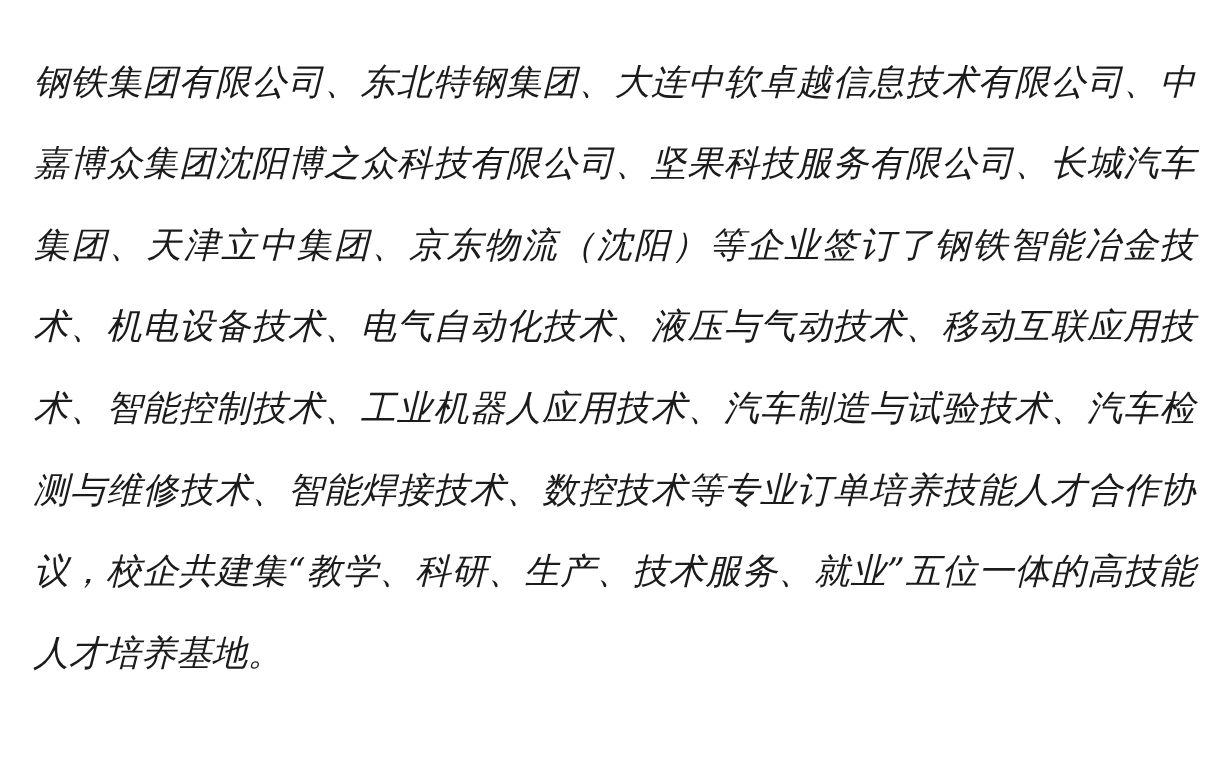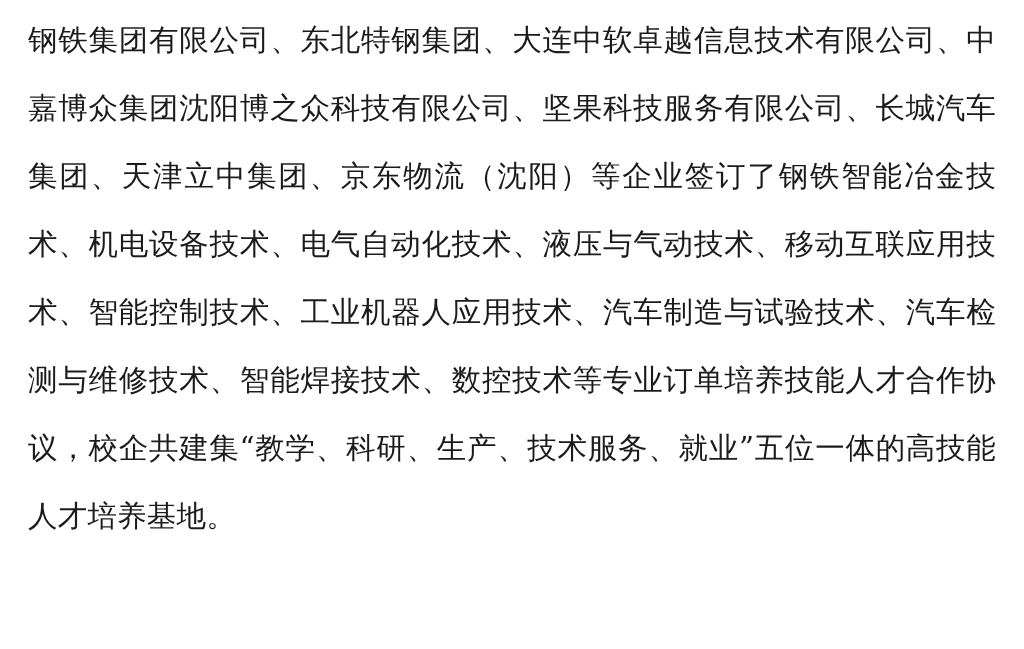--- a/index.html
+++ b/index.html
@@ -12,21 +12,22 @@
     height: 649px;
     overflow: hidden;
     font-family: "DejaVu Serif", serif;
   }
   .page {
     position: relative;
     width: 1024px;
     height: 466px;
     background: #ffffff;
     box-sizing: border-box;
-    padding: 6px 28px 0 28px;
+    padding: 34px 28px 0 28px;
+    font-style: italic;
   }
   .body-text {
     font-family: "DejaVu Serif", serif;
     font-size: 29.5px;
     line-height: 68px;
     color: #1b1b1b;
     text-align: justify;
     text-justify: inter-ideograph;
     letter-spacing: 0.2px;
     white-space: normal;

